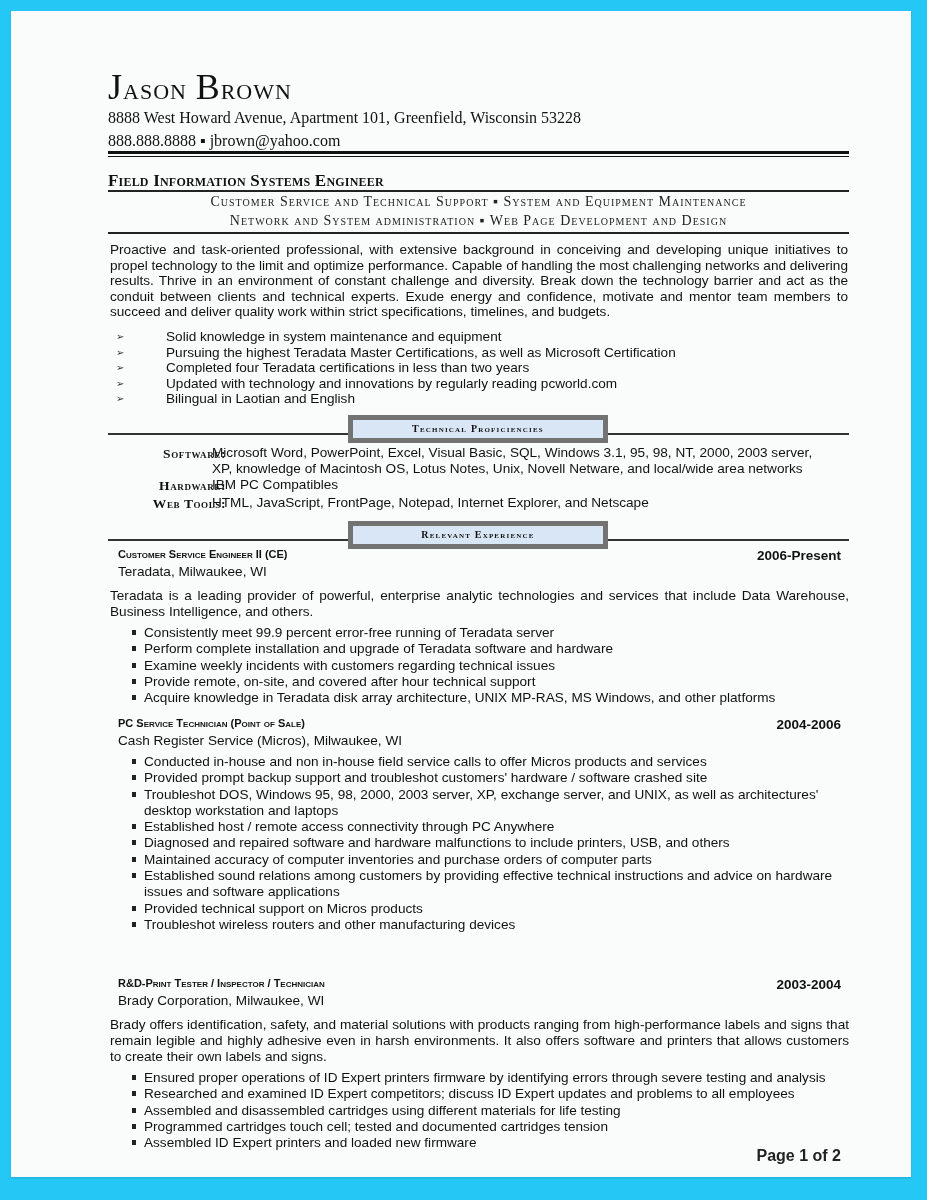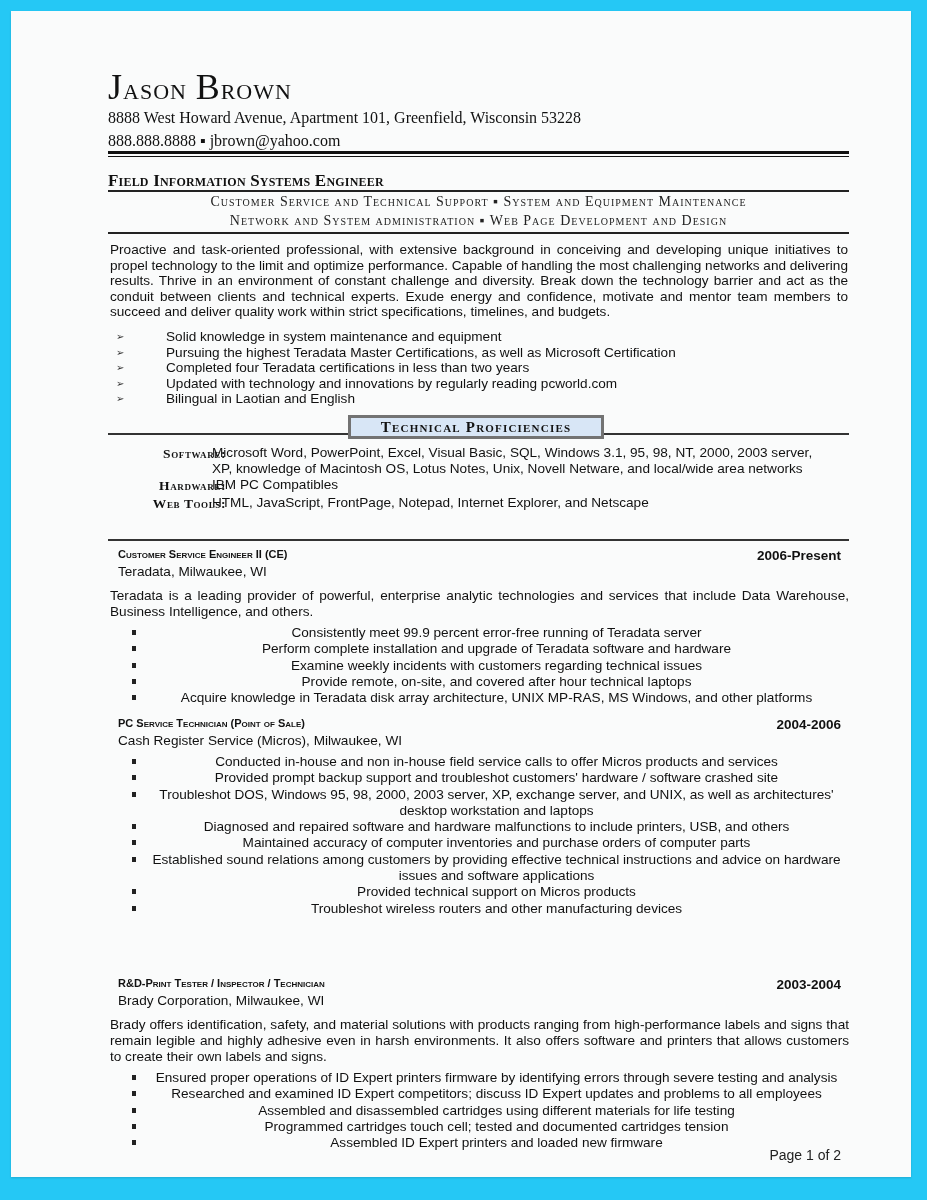--- a/index.html
+++ b/index.html
@@ -63,22 +63,22 @@
     }
     .highlights li { position: relative; padding-left: 50px; }
     .highlights li .arrow { position: absolute; left: 0; top: 0; font-size: 10px; color: #333; }
 
     .section-head {
       position: absolute; left: 0; width: 741px; height: 20px;
     }
     .section-head .line { position: absolute; bottom: 0; left: 0; width: 741px; border-top: 2px solid #333; }
     .section-head .box {
       position: absolute; left: 240px; top: 0; width: 250px; height: 18px;
-      background: #d8e6f6; border: 3px solid #737373;
-      text-align: center; font-size: 15px; font-weight: bold; letter-spacing: 1.2px;
+      background: #d8e6f6; border: 5px solid #737373;
+      text-align: center; font-size: 10px; font-weight: bold; letter-spacing: 1.2px;
       font-variant: small-caps; line-height: 18px; color: #111;
     }
     .sec-tech { top: 404px; }
     .sec-exp { top: 510px; }
 
     .prof-row { position: absolute; left: 10px; width: 730px; font-size: 13.6px; line-height: 15.5px; color: #111; }
     .prof-label {
       position: absolute; left: 0; top: 1px; width: 108px;
       font-size: 13.5px; font-weight: bold; font-variant: small-caps; letter-spacing: 0.6px;
     }
@@ -86,27 +86,27 @@
 
     .job { position: absolute; left: 0; width: 741px; color: #111; }
     .job-head { position: relative; height: 16px; }
     .job-role {
       position: absolute; left: 10px; top: 0; font-size: 11px; font-weight: bold;
       font-variant: small-caps;
     }
     .job-date { position: absolute; right: 8px; top: 0; font-size: 13.5px; font-weight: bold; }
     .job-company { padding-left: 10px; font-size: 13.6px; line-height: 16px; }
     .job-desc { margin-top: 8px; font-size: 13.6px; line-height: 16px; text-align: justify; padding-left: 2px; }
-    .job-bullets { margin: 5px 0 0 0; padding: 0; list-style: none; font-size: 13.6px; line-height: 16.3px; text-align: center; }
+    .job-bullets { margin: 5px 0 0 0; padding: 0; list-style: none; font-size: 13.6px; line-height: 16.3px; }
     .job-bullets li { position: relative; padding-left: 36px; }
     .job-bullets li::before {
       content: ""; position: absolute; left: 24px; top: 5px; width: 4px; height: 5px; background: #222;
     }
     .page-num {
-      position: absolute; top: 1136px; right: 8px; font-size: 14px; font-weight: normal; color: #222;
+      position: absolute; top: 1136px; right: 8px; font-size: 16px; font-weight: bold; color: #222;
     }
   </style>
 </head>
 <body>
 
 <div class="page">
   <div class="content">
 
     <div class="name serif">
       <span class="big">J</span><span>ason</span>
@@ -149,48 +149,50 @@
       <div class="prof-label serif">Hardware:</div>
       <div class="prof-val sans">IBM PC Compatibles</div>
     </div>
     <div class="prof-row" style="top:484px;">
       <div class="prof-label serif">Web Tools:</div>
       <div class="prof-val sans">HTML, JavaScript, FrontPage, Notepad, Internet Explorer, and Netscape</div>
     </div>
 
     <div class="section-head sec-exp">
       <div class="line"></div>
+      <div class="box serif">Relevant Experience</div>
     </div>
 
     <div class="job sans" style="top:537px;">
       <div class="job-head">
         <span class="job-role">Customer Service Engineer II (CE)</span>
         <span class="job-date">2006-Present</span>
       </div>
       <div class="job-company">Teradata, Milwaukee, WI</div>
       <div class="job-desc">Teradata is a leading provider of powerful, enterprise analytic technologies and services that include Data Warehouse, Business Intelligence, and others.</div>
       <ul class="job-bullets">
         <li>Consistently meet 99.9 percent error-free running of Teradata server</li>
         <li>Perform complete installation and upgrade of Teradata software and hardware</li>
         <li>Examine weekly incidents with customers regarding technical issues</li>
-        <li>Provide remote, on-site, and covered after hour technical laptops</li>
+        <li>Provide remote, on-site, and covered after hour technical support</li>
         <li>Acquire knowledge in Teradata disk array architecture, UNIX MP-RAS, MS Windows, and other platforms</li>
       </ul>
     </div>
 
     <div class="job sans" style="top:706px;">
       <div class="job-head">
         <span class="job-role">PC Service Technician (Point of Sale)</span>
         <span class="job-date">2004-2006</span>
       </div>
       <div class="job-company">Cash Register Service (Micros), Milwaukee, WI</div>
       <ul class="job-bullets">
         <li>Conducted in-house and non in-house field service calls to offer Micros products and services</li>
         <li>Provided prompt backup support and troubleshot customers' hardware / software crashed site</li>
         <li>Troubleshot DOS, Windows 95, 98, 2000, 2003 server, XP, exchange server, and UNIX, as well as architectures' desktop workstation and laptops</li>
+        <li>Established host / remote access connectivity through PC Anywhere</li>
         <li>Diagnosed and repaired software and hardware malfunctions to include printers, USB, and others</li>
         <li>Maintained accuracy of computer inventories and purchase orders of computer parts</li>
         <li>Established sound relations among customers by providing effective technical instructions and advice on hardware issues and software applications</li>
         <li>Provided technical support on Micros products</li>
         <li> Troubleshot wireless routers and other manufacturing devices</li>
       </ul>
     </div>
 
     <div class="job sans" style="top:966px;">
       <div class="job-head">

